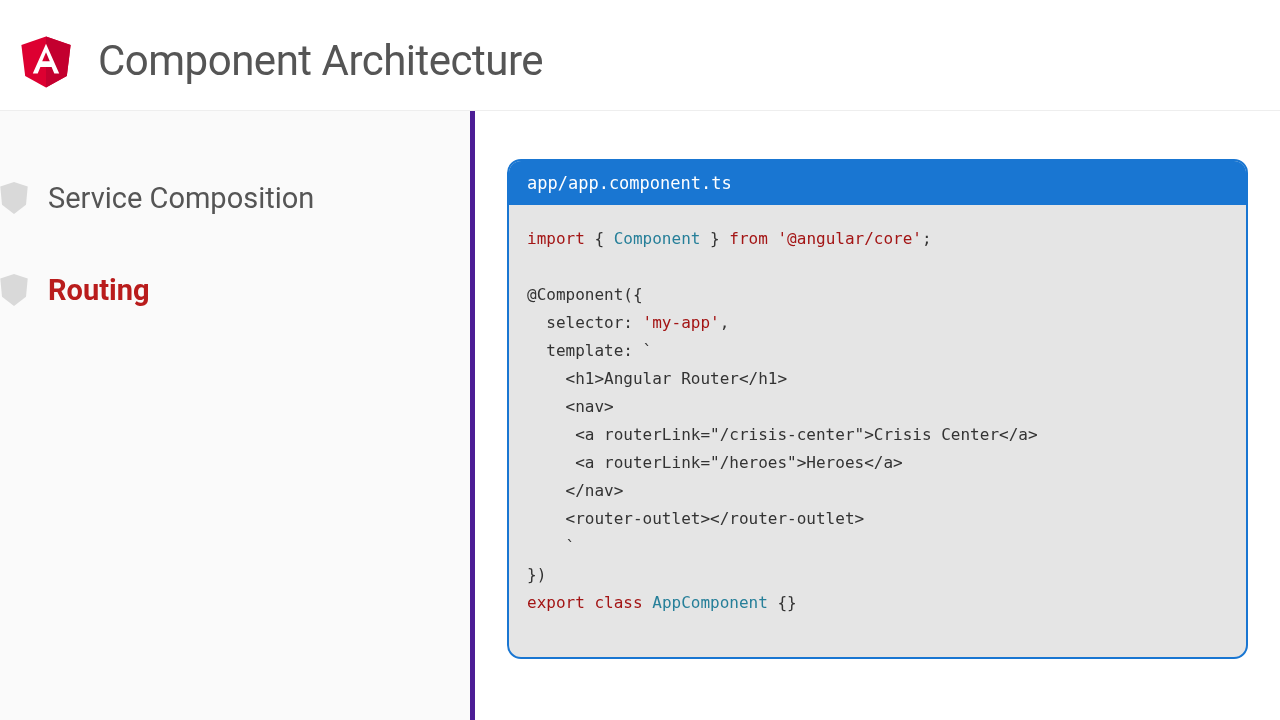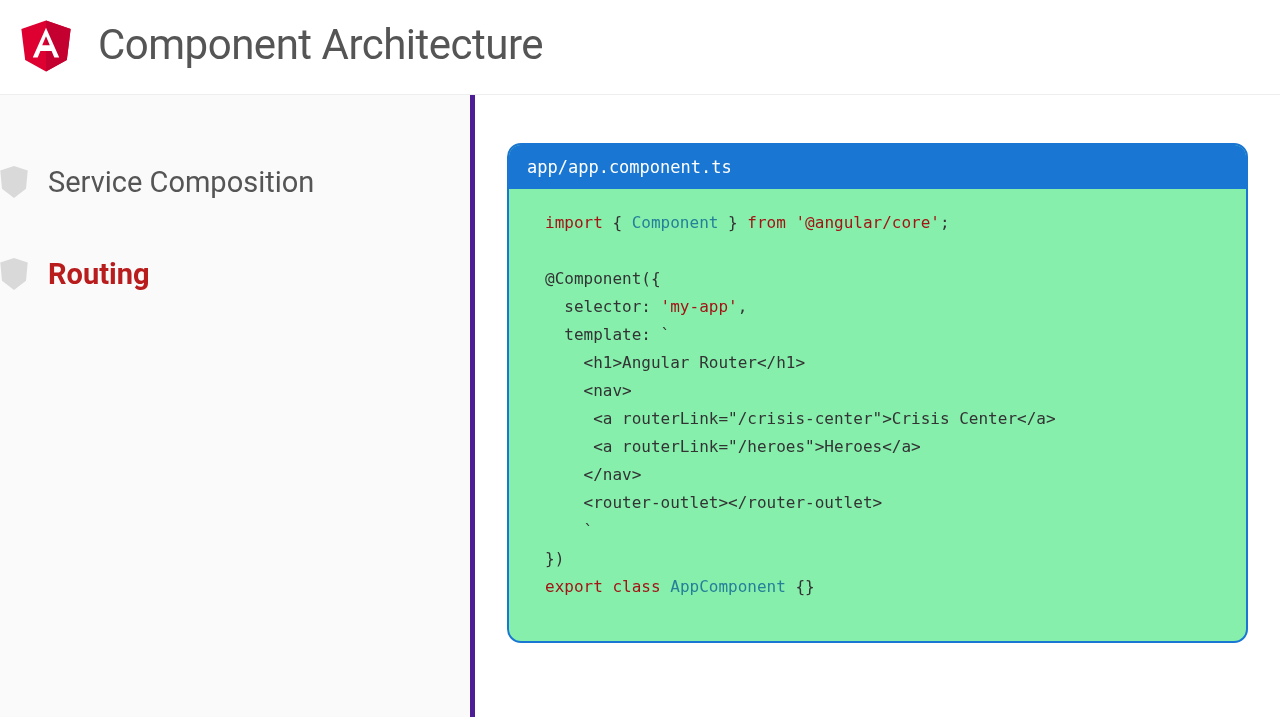--- a/index.html
+++ b/index.html
@@ -1,20 +1,20 @@
 <!DOCTYPE html>
 <html><head>
 <meta charset="utf-8">
 <style>
   * { box-sizing: border-box; margin: 0; padding: 0; }
   html, body { width: 1280px; height: 720px; font-family: -apple-system, BlinkMacSystemFont, "Segoe UI", Roboto, "Helvetica Neue", Arial, sans-serif; background: #fff; }
   .header {
     display: flex;
     align-items: center;
-    padding: 16px 28px 22px 18px;
+    padding: 32px 28px 22px 18px;
     border-bottom: 1px solid #eee;
     background: #fff;
     text-align: right;
   }
   .angular-logo { width: 56px; height: 56px; flex-shrink: 0; }
   .title {
     margin-left: 24px;
     font-size: 42px;
     font-weight: 400;
     color: #555;
@@ -51,31 +51,31 @@
     color: #b91c1c;
   }
   .main {
     flex: 1;
     padding: 48px 32px 0 32px;
   }
   .code-card {
     border: 2px solid #1976d2;
     border-radius: 14px;
     overflow: hidden;
-    background: #86efac;
+    background: #e5e5e5;
   }
   .code-card-header {
     background: #1976d2;
     color: #fff;
     font-family: ui-monospace, SFMono-Regular, Menlo, Consolas, monospace;
     font-size: 17px;
     padding: 12px 18px;
   }
   .code-card-body {
-    padding: 20px 18px 40px 36px;
+    padding: 20px 18px 40px 18px;
     font-family: ui-monospace, SFMono-Regular, Menlo, Consolas, monospace;
     font-size: 16px;
     line-height: 1.75;
     color: #333;
     white-space: pre;
     border-radius: 29px;
   }
   .tok-kw   { color: #a31515; }      
   .tok-str  { color: #a31515; }      
   .tok-type { color: #267f99; }

